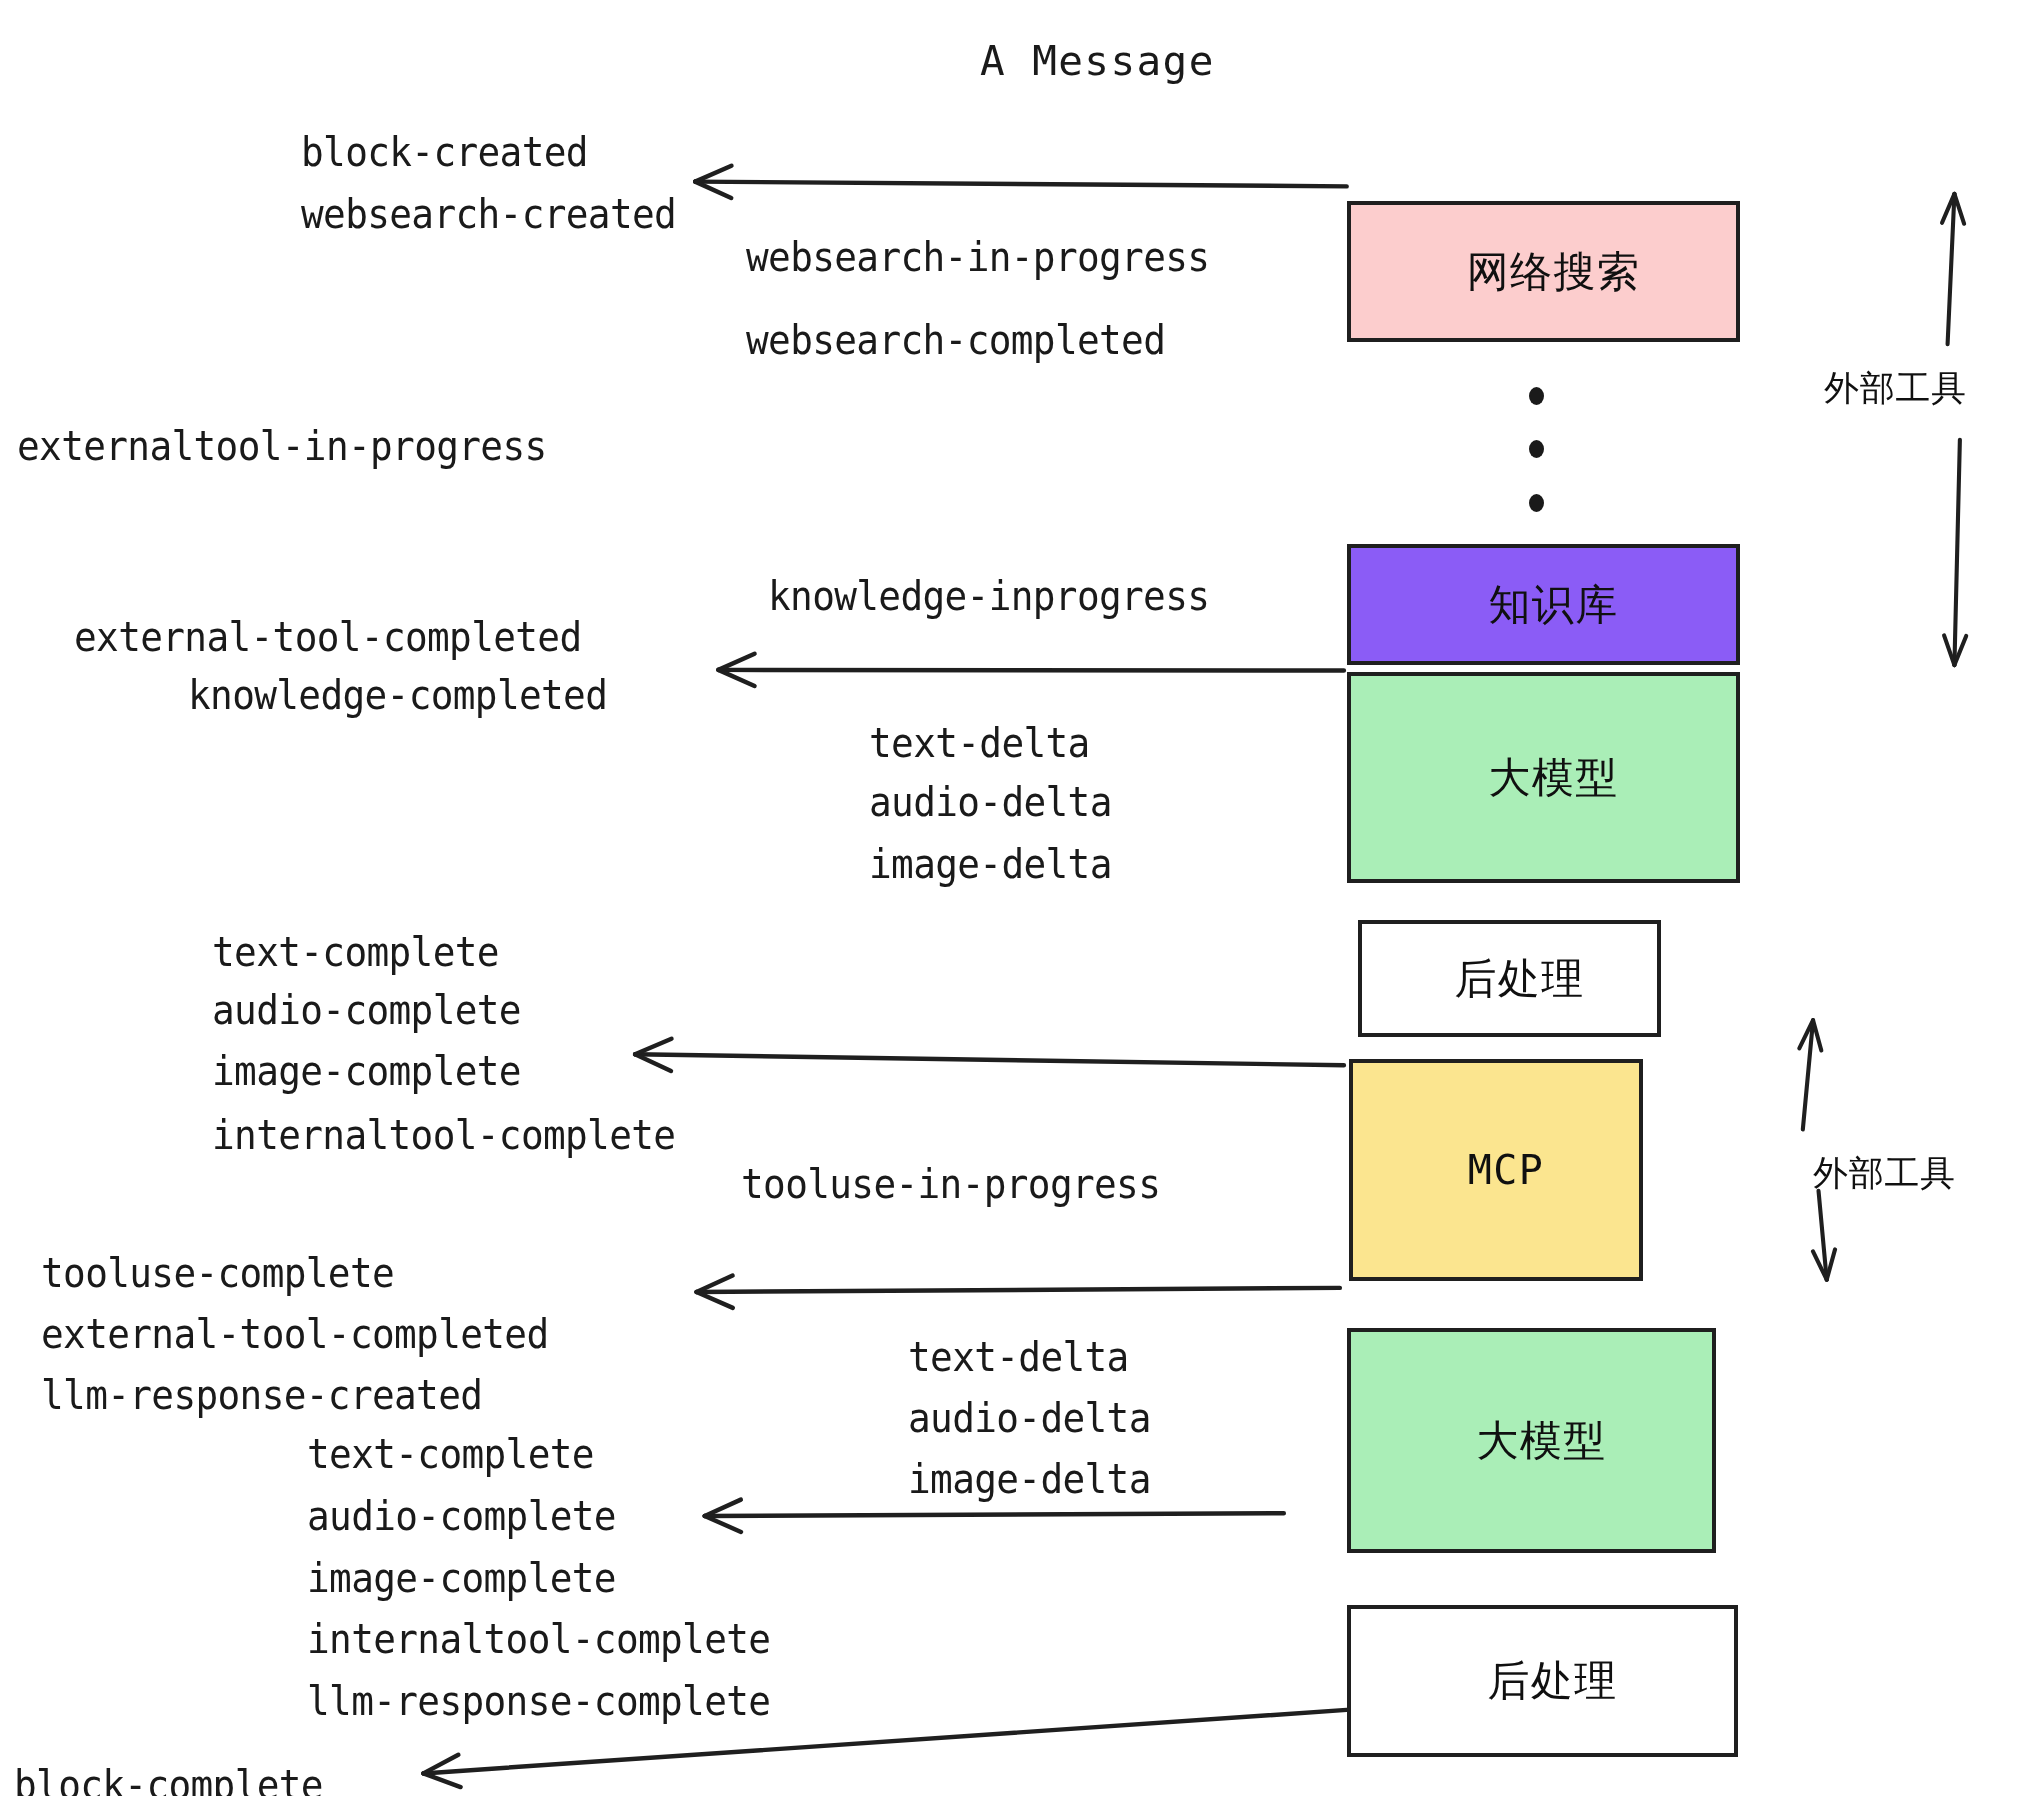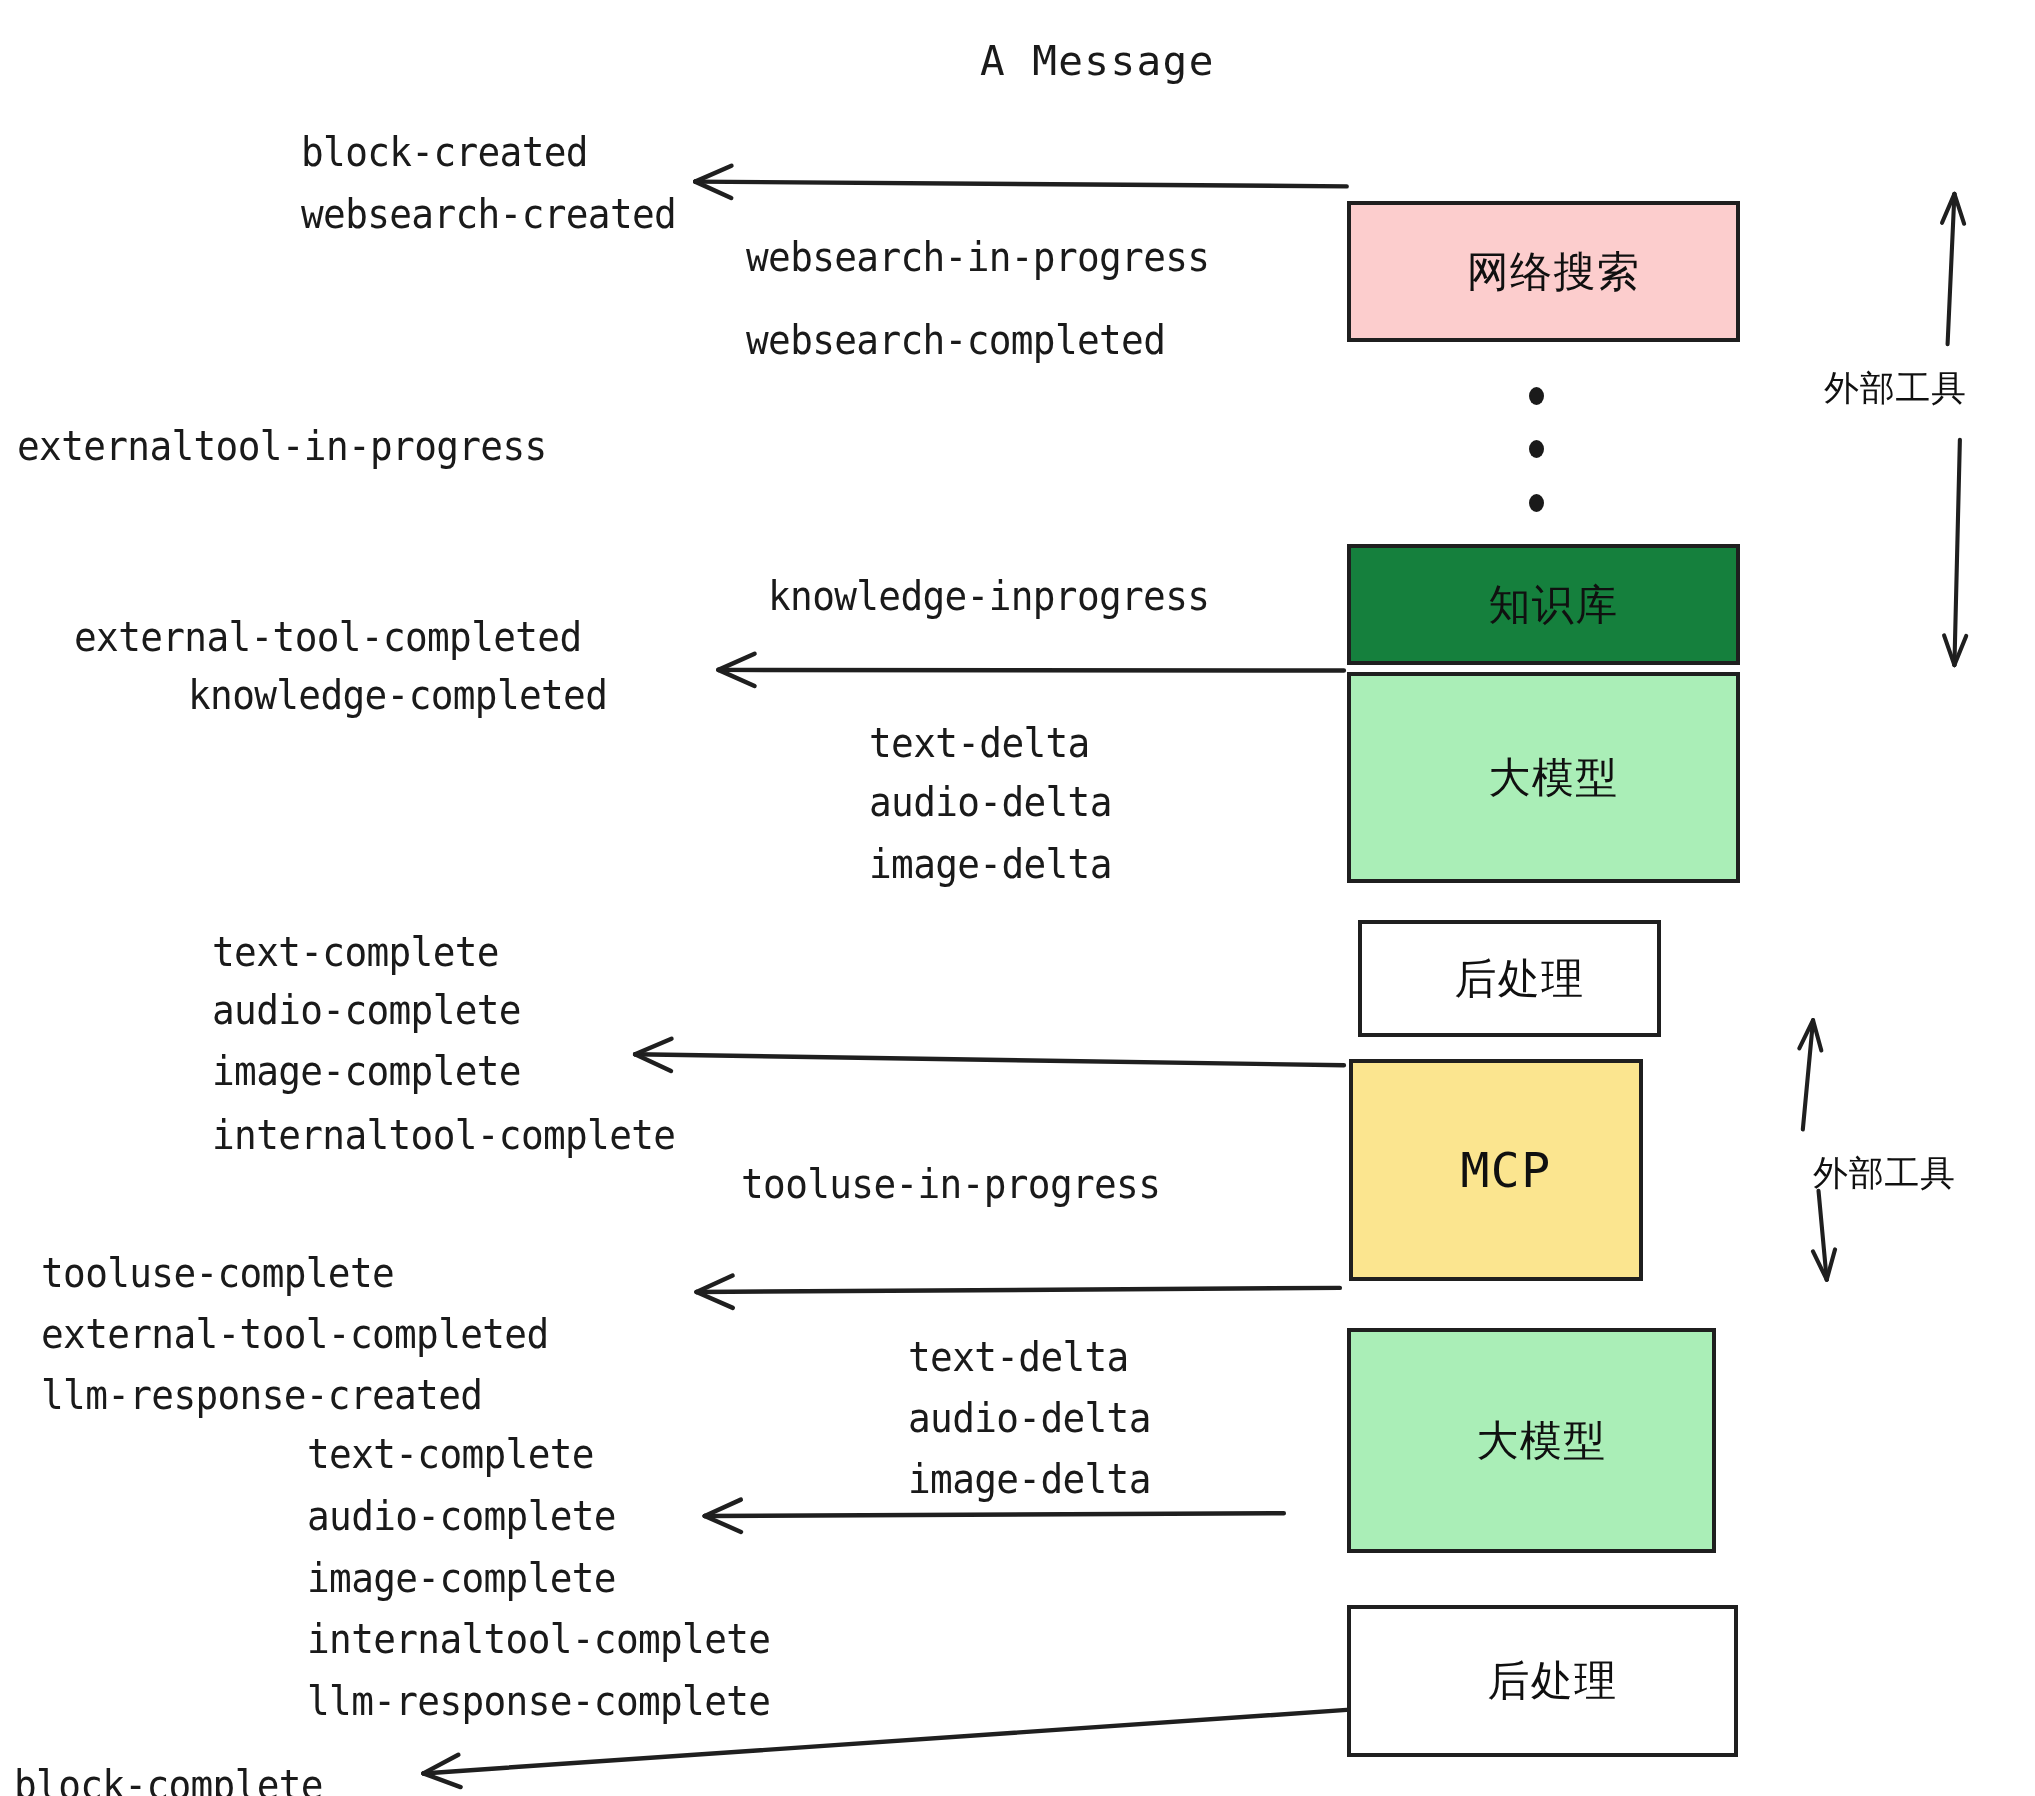--- a/index.html
+++ b/index.html
@@ -38,21 +38,21 @@
     align-items:center;
     justify-content:center;
     font-family:"DejaVu Sans","Liberation Sans",sans-serif;
     font-size:42px;
     color:#101010;
     letter-spacing:1.4px;
     padding-left:20px;
   }
   .nodebox.mono{
     font-family:"DejaVu Sans Mono","Liberation Mono",monospace;
-    font-size:48px;
+    font-size:40px;
   }
   .grouplabel{
     position:absolute;
     font-family:"DejaVu Sans","Liberation Sans",sans-serif;
     font-size:35px;
     color:#101010;
     white-space:nowrap;
     letter-spacing:0.7px;
   }
   .vdot{
@@ -98,21 +98,21 @@
       <div class="evt" style="left: 307px; top: 1528px;">image-complete</div>
       <div class="evt" style="left: 307px; top: 1589px;">internaltool-complete</div>
       <div class="evt" style="left: 307px; top: 1651px;">llm-response-complete</div>
       <div class="evt" style="left: 13.7px; top: 1735px;">block-complete</div>
     </div>
 
   <div id="nodes-layer">
       <div class="nodebox" style="left: 1347px; top: 171px; width: 393px; height: 141px; background: rgb(252, 205, 205);">
         <span>网络搜索</span>
       </div>
-      <div class="nodebox" style="left: 1347px; top: 514px; width: 393px; height: 121px; background: #15803d;">
+      <div class="nodebox" style="left: 1347px; top: 514px; width: 393px; height: 121px; background: #8b5cf6;">
         <span>知识库</span>
       </div>
       <div class="nodebox" style="left: 1347px; top: 642px; width: 393px; height: 211px; background: rgb(170, 238, 183);">
         <span>大模型</span>
       </div>
       <div class="nodebox" style="left: 1358px; top: 890px; width: 303px; height: 117px; background: rgb(255, 255, 255);">
         <span>后处理</span>
       </div>
       <div class="nodebox mono" style="left: 1349px; top: 1029px; width: 294px; height: 222px; background: rgb(251, 229, 143);">
         <span>MCP</span>

